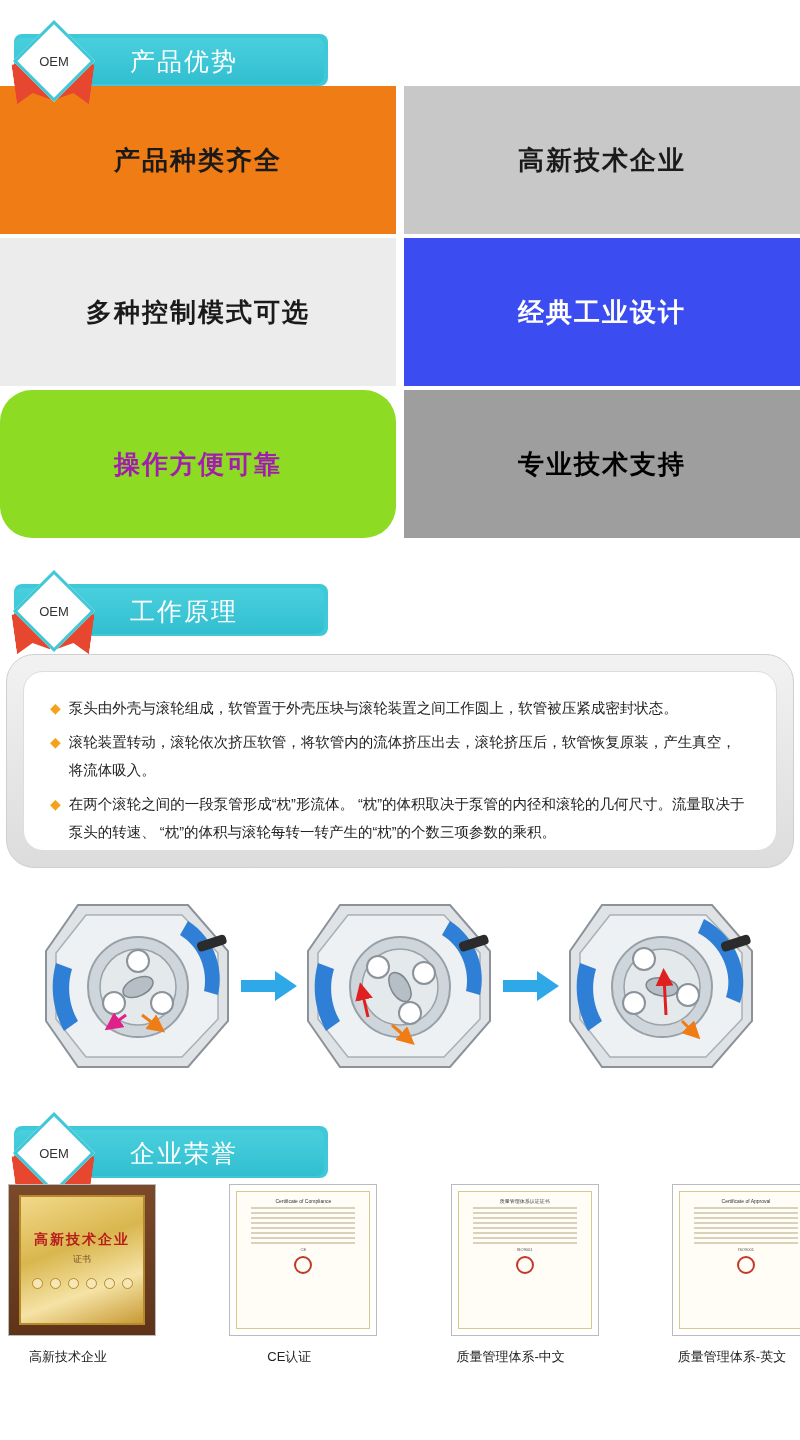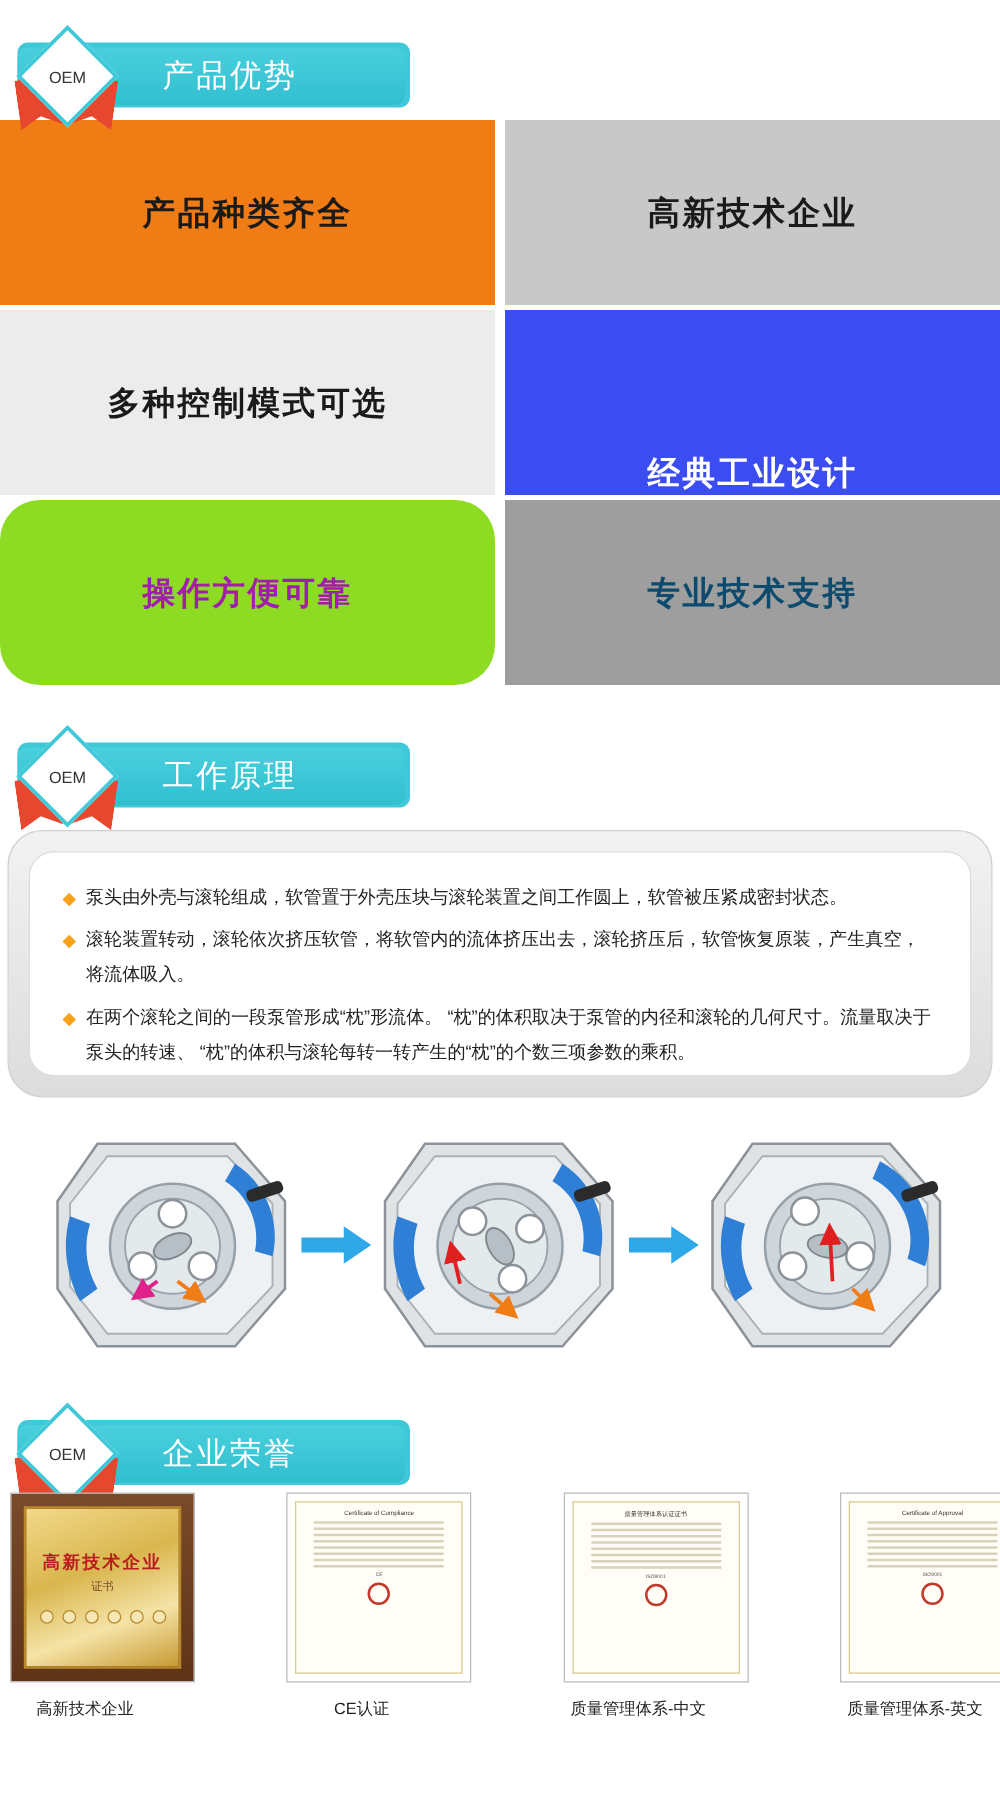--- a/index.html
+++ b/index.html
@@ -70,21 +70,20 @@
     font-size: 13px; font-weight: normal; color: #333;
   }
 
   
   .adv-grid {
     display: grid;
     grid-template-columns: 396px 396px;
     gap: 4px 8px;
     width: 800px;
     padding: 0 0 0 0;
-    margin-top: 10px;
   }
   .adv-cell {
     height: 148px;
     display: flex;
     align-items: center;
     justify-content: center;
     font-size: 26px;
     font-weight: bold;
     letter-spacing: 2px;
   }
@@ -207,27 +206,27 @@
   <div class="adv-grid">
     <div class="adv-cell" style="background: rgb(240, 124, 21); color: rgb(26, 26, 26);">
       <span>产品种类齐全</span>
     </div>
     <div class="adv-cell" style="background: rgb(200, 200, 200); color: rgb(26, 26, 26);">
       <span>高新技术企业</span>
     </div>
     <div class="adv-cell" style="background: rgb(236, 236, 236); color: rgb(26, 26, 26);">
       <span>多种控制模式可选</span>
     </div>
-    <div class="adv-cell" style="background: rgb(59, 76, 240); color: rgb(255, 255, 255); align-items: flex-end;">
+    <div class="adv-cell" style="background: rgb(59, 76, 240); color: rgb(255, 255, 255);">
       <span>经典工业设计</span>
     </div>
     <div class="adv-cell" style="background: rgb(141, 219, 34); color: #a21caf; border-radius: 32px;">
       <span>操作方便可靠</span>
     </div>
-    <div class="adv-cell" style="background: rgb(158, 158, 158); color: #0c4a6e;">
+    <div class="adv-cell" style="background: rgb(158, 158, 158); color: #000000;">
       <span>专业技术支持</span>
     </div>
   </div>
 
   <div class="section-head" style="margin-top:24px;">
     <div class="head-bar"></div>
     <div class="head-bar-inner"></div>
     <div class="head-title">工作原理</div>
     <div class="badge">
       <div class="ribbon-left"></div>

